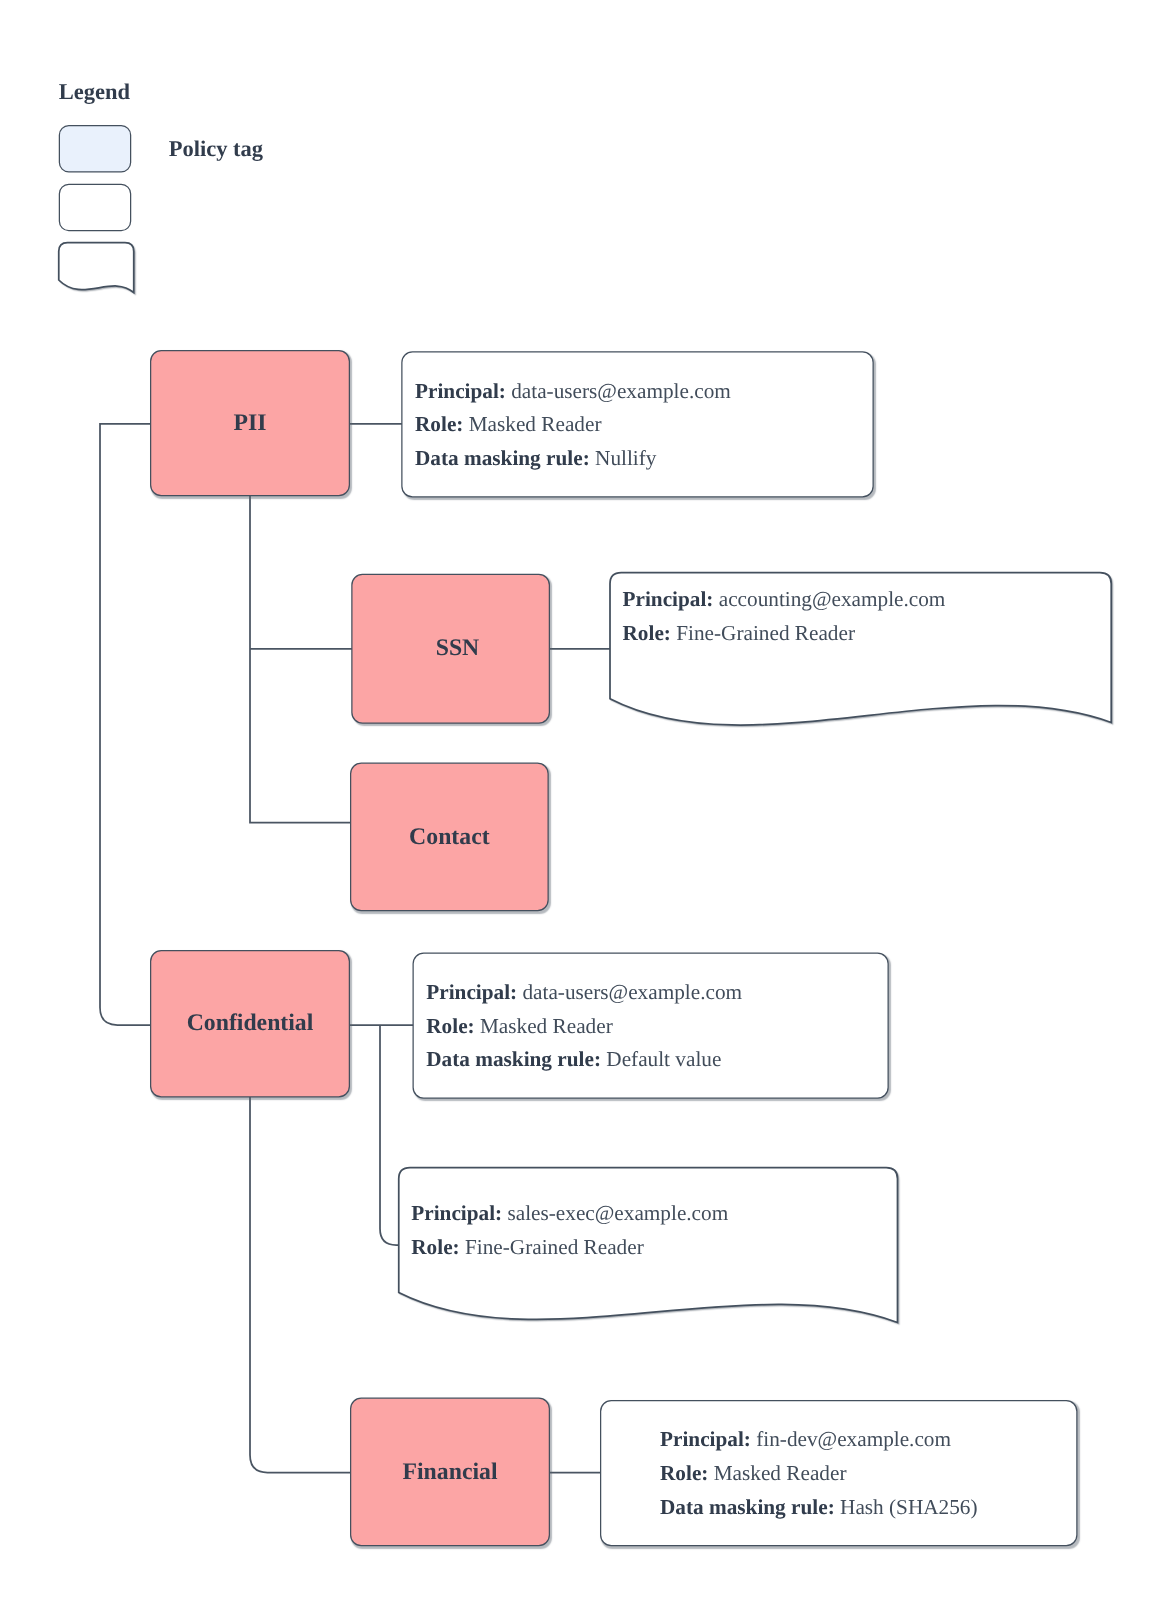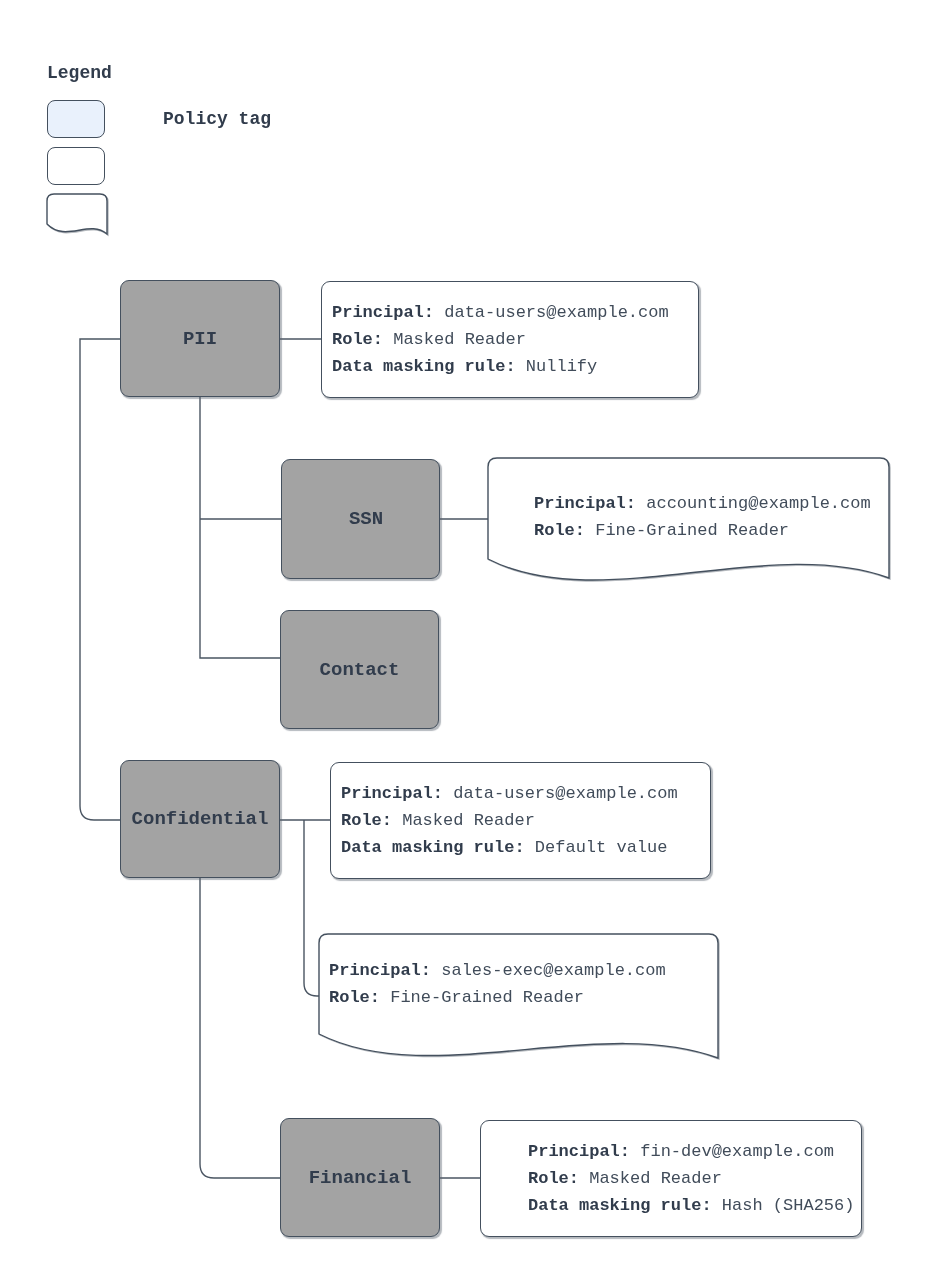--- a/index.html
+++ b/index.html
@@ -1,34 +1,34 @@
 <!DOCTYPE html>
 <html><head>
 <meta charset="utf-8">
 <style>
   html,body{margin:0;padding:0;background:#ffffff;}
   #canvas{
     position:relative;width:908px;height:1280px;background:#ffffff;overflow:hidden;
-    font-family:Liberation Mono, monospace;color:#36404f;
+    font-family:Liberation Serif, serif;color:#36404f;
   }
   .abs{position:absolute;}
   svg{display:block;overflow:visible;}
 
   
   .legend-title{font-size:18px;font-weight:bold;color:#313c4c;}
   .swatch{
     position:absolute;width:58px;height:38px;border:1.4px solid #44505e;border-radius:8px;
     background:#ffffff;box-sizing:border-box;
   }
   .swatch.blue{background:#e9f1fc;}
-  .legend-label{position:absolute;left:135px;font-size:18px;font-weight:bold;color:#313c4c;line-height:26px;margin-left:28px;}
+  .legend-label{position:absolute;left:135px;font-size:18px;font-weight:bold;color:#313c4c;line-height:26px;}
 
   
   .tagbox{
-    position:absolute;background:#a3a3a3;border:1.4px solid #44505e;border-radius:9px;
+    position:absolute;background:#fca5a5;border:1.4px solid #44505e;border-radius:9px;
     display:flex;align-items:center;justify-content:center;
     font-size:19px;font-weight:bold;color:#313c4c;box-sizing:border-box;
     box-shadow:1.5px 1.5px 1px rgba(90,100,110,0.45);
   }
   .policybox{
     position:absolute;background:#ffffff;border:1.4px solid #44505e;border-radius:9px;
     box-sizing:border-box;box-shadow:1.5px 1.5px 1px rgba(90,100,110,0.45);
   }
   .policytext{
     position:absolute;display:flex;flex-direction:column;justify-content:center;
@@ -104,21 +104,21 @@
   <div class="policybox" style="left:480px;top:1120px;width:382px;height:117px;"></div>
   <div class="policytext" style="left:480px;top:1120px;width:382px;height:117px;padding-left:48px;">
     <div><span class="lbl">Principal:</span> <span>fin-dev@example.com</span></div>
     <div><span class="lbl">Role:</span> <span>Masked Reader</span></div>
     <div><span class="lbl">Data masking rule:</span> <span>Hash (SHA256)</span></div>
   </div>
 
   <svg class="abs docshape" style="left:487px;top:457px;" width="404" height="140" viewBox="0 0 404 140" aria-hidden="true">
     <path d="M 1,102 L 1,10 Q 1,1 10,1 L 393,1 Q 402,1 402,10 L 402,121 C 282,77 112,159 1,102 Z"></path>
   </svg>
-  <div class="policytext" style="left:487px;top:466px;width:402px;height:102px;margin-left:36px;">
+  <div class="policytext" style="left:487px;top:442px;width:402px;height:102px;">
     <div><span class="lbl">Principal:</span> <span>accounting@example.com</span></div>
     <div><span class="lbl">Role:</span> <span>Fine-Grained Reader</span></div>
   </div>
 
   <svg class="abs docshape" style="left:318px;top:933px;" width="402" height="145" viewBox="0 0 402 145" aria-hidden="true">
     <path d="M 1,101 L 1,10 Q 1,1 10,1 L 391,1 Q 400,1 400,10 L 400,125 C 280,81 112,157 1,101 Z"></path>
   </svg>
   <div class="policytext" style="left:318px;top:933px;width:400px;height:101px;">
     <div><span class="lbl">Principal:</span> <span>sales-exec@example.com</span></div>
     <div><span class="lbl">Role:</span> <span>Fine-Grained Reader</span></div>

